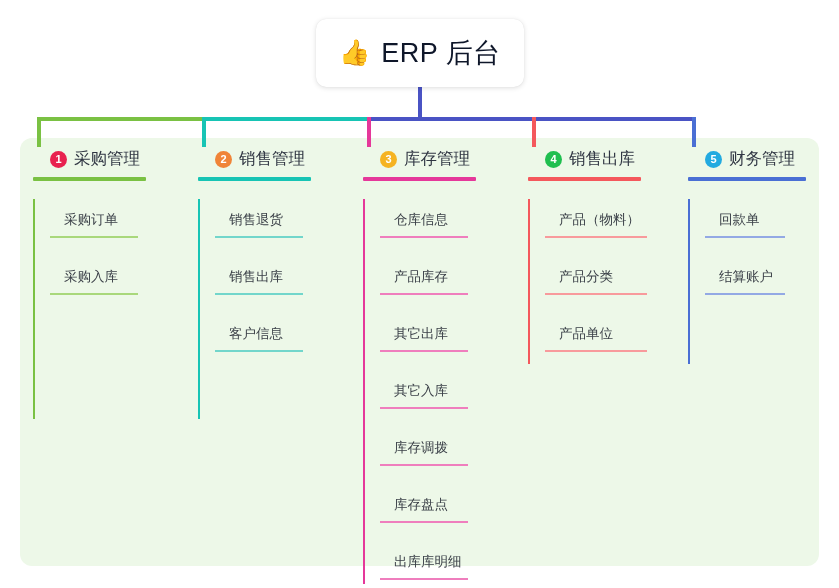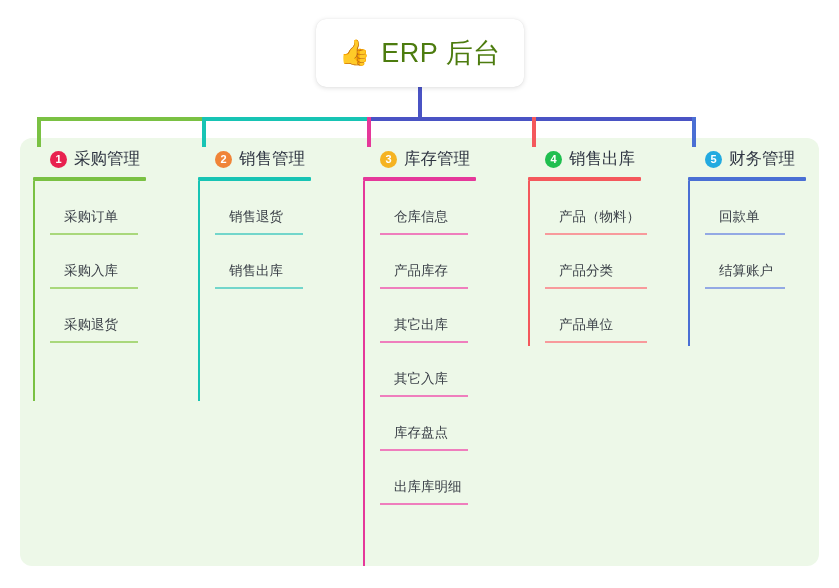--- a/index.html
+++ b/index.html
@@ -43,21 +43,21 @@
     gap: 11px;
   }
   .root-emoji {
     font-size: 25px;
     line-height: 1;
     display: inline-block;
     transform: translateY(-1px);
   }
   .root-title {
     font-size: 27px;
-    color: #4d7c0f;
+    color: #0f172a;
     letter-spacing: 0.5px;
     white-space: nowrap;
     font-weight: 400;
   }
 
   
   .conn {
     position: absolute;
     z-index: 2;
   }
@@ -136,21 +136,22 @@
     padding-left: 17px;
   }
   .trunk {
     position: absolute;
     left: 0px;
     top: 0px;
     width: 2px;
   }
   .leaf {
     position: relative;
-    height: 54px;
+    height: 39px;
+    margin-top: 18px;
   }
   .leaf-label {
     position: absolute;
     left: 14px;
     bottom: 9px;
     font-size: 13.5px;
     color: #3b4048;
     white-space: nowrap;
   }
   .leaf-rule {
@@ -197,42 +198,42 @@
         <div class="leaves">
           <div class="trunk" style="background: rgb(122, 193, 67); height: 220px;"></div>
           <div class="leaf">
             <span class="leaf-label">采购订单</span>
             <div class="leaf-rule" style="width: 88px; background: rgb(169, 216, 123);"></div>
           </div>
           <div class="leaf">
             <span class="leaf-label">采购入库</span>
             <div class="leaf-rule" style="width: 88px; background: rgb(169, 216, 123);"></div>
           </div>
-          <div class="leaf">
-            <span class="leaf-label">采购退货</span>
-            <div class="leaf-rule" style="width: 88px; background: rgb(169, 216, 123);"></div>
-          </div>
         </div>
       </div>
       <div class="branch" style="left: 198px;">
         <div class="branch-head">
           <span class="badge" style="background: rgb(240, 132, 55);">2</span>
           <span class="branch-title">销售管理</span>
         </div>
         <div class="head-rule" style="width: 113px; background: rgb(23, 196, 180);"></div>
         <div class="leaves">
           <div class="trunk" style="background: rgb(23, 196, 180); height: 220px;"></div>
           <div class="leaf">
             <span class="leaf-label">销售退货</span>
             <div class="leaf-rule" style="width: 88px; background: rgb(114, 214, 203);"></div>
           </div>
           <div class="leaf">
             <span class="leaf-label">销售出库</span>
             <div class="leaf-rule" style="width: 88px; background: rgb(114, 214, 203);"></div>
           </div>
+          <div class="leaf">
+            <span class="leaf-label">客户信息</span>
+            <div class="leaf-rule" style="width: 88px; background: rgb(114, 214, 203);"></div>
+          </div>
         </div>
       </div>
       <div class="branch" style="left: 363px;">
         <div class="branch-head">
           <span class="badge" style="background: rgb(245, 179, 33);">3</span>
           <span class="branch-title">库存管理</span>
         </div>
         <div class="head-rule" style="width: 113px; background: rgb(229, 56, 154);"></div>
         <div class="leaves">
           <div class="trunk" style="background: rgb(229, 56, 154); height: 385px;"></div>
@@ -246,20 +247,24 @@
           </div>
           <div class="leaf">
             <span class="leaf-label">其它出库</span>
             <div class="leaf-rule" style="width: 88px; background: rgb(239, 126, 189);"></div>
           </div>
           <div class="leaf">
             <span class="leaf-label">其它入库</span>
             <div class="leaf-rule" style="width: 88px; background: rgb(239, 126, 189);"></div>
           </div>
           <div class="leaf">
+            <span class="leaf-label">库存调拨</span>
+            <div class="leaf-rule" style="width: 88px; background: rgb(239, 126, 189);"></div>
+          </div>
+          <div class="leaf">
             <span class="leaf-label">库存盘点</span>
             <div class="leaf-rule" style="width: 88px; background: rgb(239, 126, 189);"></div>
           </div>
           <div class="leaf">
             <span class="leaf-label">出库库明细</span>
             <div class="leaf-rule" style="width: 88px; background: rgb(239, 126, 189);"></div>
           </div>
         </div>
       </div>
       <div class="branch" style="left: 528px;">

